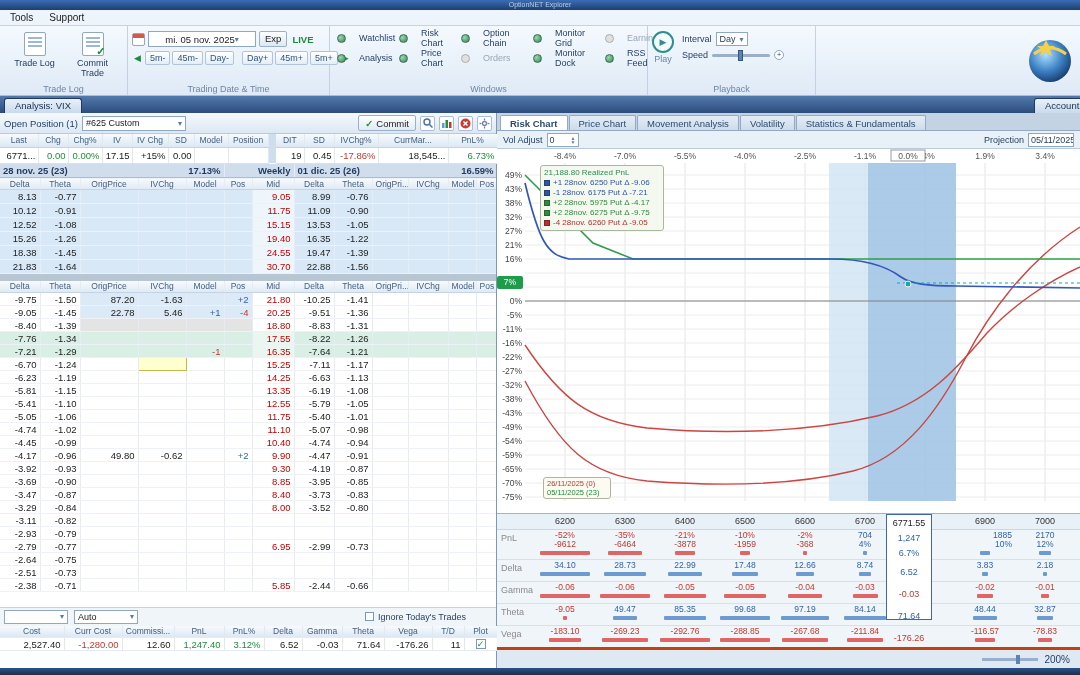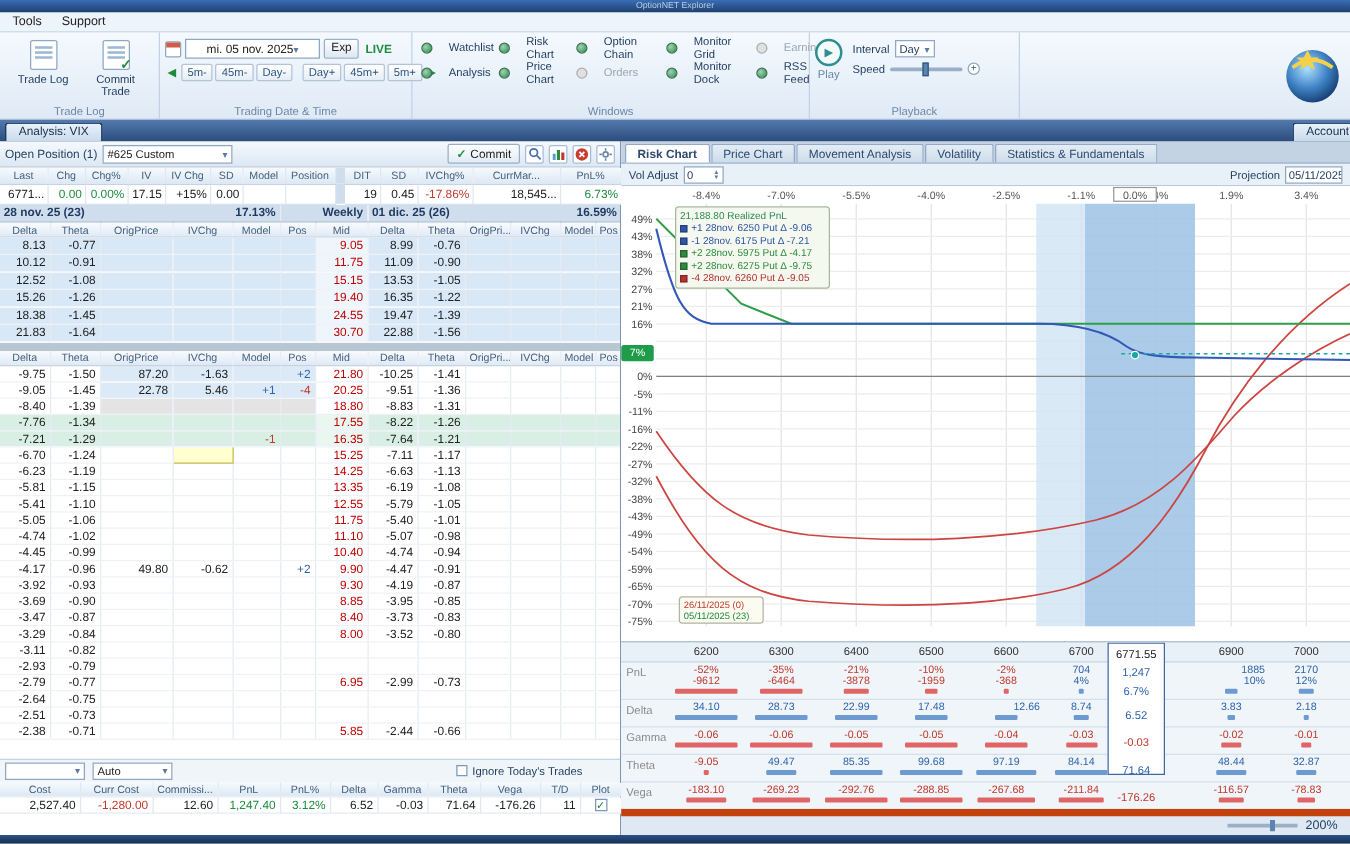--- a/index.html
+++ b/index.html
@@ -135,21 +135,21 @@
 .greeks{position:relative;height:134px;background:#f0f5fa;border-top:1px solid #9fb4ca;overflow:hidden;}
 .g-axis{position:absolute;left:0;top:0;width:583px;height:16px;border-bottom:1px solid #c9d7e5;background:#e8f0f8;}
 .g-axis .ax{position:absolute;top:2px;width:40px;text-align:center;font-size:9px;color:#333;}
 .g-row{position:absolute;left:0;width:583px;border-bottom:1px solid #d4e0ec;}
 .g-label{position:absolute;left:4px;top:3px;color:#8a8a8a;font-size:9px;}
 .gcell{position:absolute;top:1px;width:54px;text-align:center;}
 .gv{font-size:8.5px;line-height:9px;white-space:nowrap;}
 .gbar{height:4px;margin:2px auto 0 auto;border-radius:1px;}
 .g-current{position:absolute;left:389px;top:0;width:46px;height:106px;border:1px solid #3e68a8;background:#fff;z-index:3;text-align:center;font-size:9px;}
 .gc-line{overflow:hidden;white-space:nowrap;}
-.zoomstrip{height:21px;background:#dfe9f3;border-top:6px solid #c2410c;display:flex;align-items:center;justify-content:flex-end;padding-right:10px;font-size:10px;color:#1f3a5f;gap:6px;}
+.zoomstrip{height:21px;background:#dfe9f3;border-top:3px solid #c2410c;display:flex;align-items:center;justify-content:flex-end;padding-right:10px;font-size:10px;color:#1f3a5f;gap:6px;}
 .ztrack{width:56px;height:3px;background:#9ab0c8;position:relative;}
 .zthumb{position:absolute;left:34px;top:-3px;width:4px;height:9px;background:#5b84b0;}
 .statusbar{height:7px;background:linear-gradient(#2c5286,#16304f);}
 </style>
 </head>
 <body>
 
 <div id="app">
 
   <div class="titlebar">
@@ -1166,21 +1166,21 @@
               <div class="gbar" style="width: 42.1261px; background: rgb(109, 155, 209);"></div>
             </div>
             <div class="gcell" style="left: 161px;">
               <div class="gv" style="color: rgb(46, 100, 173);">22.99</div>
               <div class="gbar" style="width: 33.7097px; background: rgb(109, 155, 209);"></div>
             </div>
             <div class="gcell" style="left: 221px;">
               <div class="gv" style="color: rgb(46, 100, 173);">17.48</div>
               <div class="gbar" style="width: 25.6305px; background: rgb(109, 155, 209);"></div>
             </div>
-            <div class="gcell" style="left: 281px; text-align: right;">
+            <div class="gcell" style="left: 281px;">
               <div class="gv" style="color: rgb(46, 100, 173);">12.66</div>
               <div class="gbar" style="width: 18.563px; background: rgb(109, 155, 209);"></div>
             </div>
             <div class="gcell" style="left: 341px;">
               <div class="gv" style="color: rgb(46, 100, 173);">8.74</div>
               <div class="gbar" style="width: 12.8152px; background: rgb(109, 155, 209);"></div>
             </div>
             <div class="gcell" style="left: 461px;">
               <div class="gv" style="color: rgb(46, 100, 173);">3.83</div>
               <div class="gbar" style="width: 5.61584px; background: rgb(109, 155, 209);"></div>

